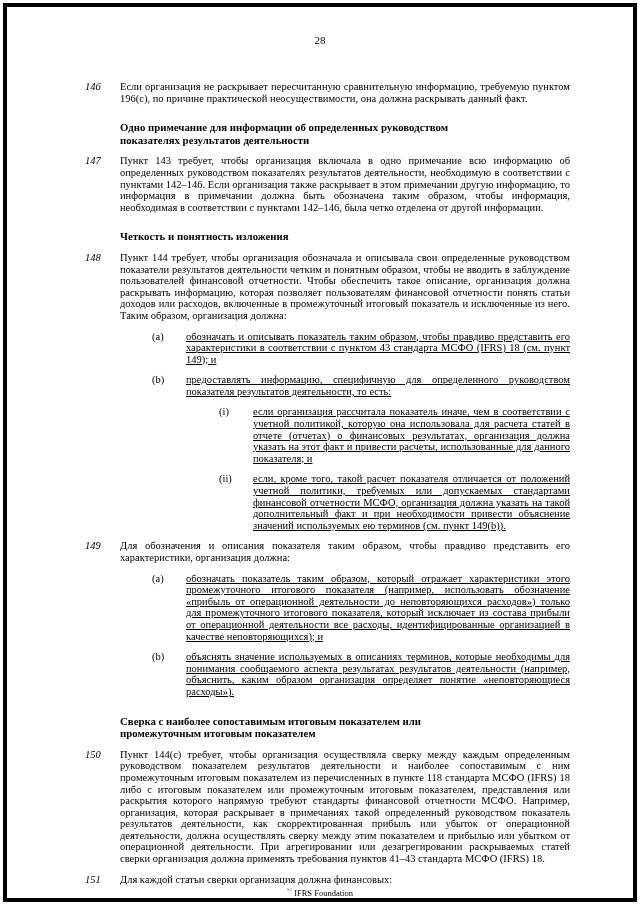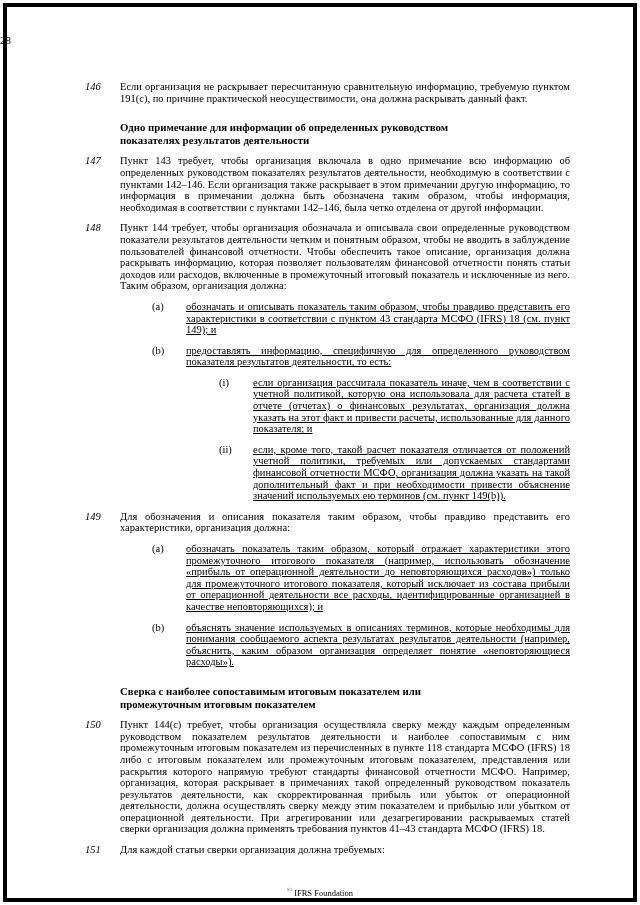--- a/index.html
+++ b/index.html
@@ -15,20 +15,21 @@
   .frame {
     position: absolute;
     left: 3px; top: 3px; right: 3px; bottom: 3px;
     border: 4px solid #000000;
     pointer-events: none;
   }
   .page-number {
     position: absolute;
     top: 34px; left: 0;
     width: 100%;
+    text-align: center;
     font-size: 11px;
   }
   .content {
     position: absolute;
     top: 72px;
     left: 85px;
     right: 70px;
   }
   .para { display: flex; margin-top: 9px; }
   .pnum {
@@ -85,30 +86,31 @@
 <body>
 
 <div class="frame"></div>
 
 <div class="page-number">28</div>
 
 <div class="content">
 
   <div class="para">
     <span class="pnum">146</span>
-    <span class="ptext">Если организация не раскрывает пересчитанную сравнительную информацию, требуемую пунктом 191(c), по причине практической неосуществимости, она должна раскрывать данный факт.</span>
+    <span class="ptext">Если организация не раскрывает пересчитанную сравнительную информацию, требуемую пунктом 196(c), по причине практической неосуществимости, она должна раскрывать данный факт.</span>
   </div>
 
   <div class="heading">Одно примечание для информации об определенных руководством показателях результатов деятельности</div>
 
   <div class="para">
     <span class="pnum">147</span>
     <span class="ptext">Пункт 143 требует, чтобы организация включала в одно примечание всю информацию об определенных руководством показателях результатов деятельности, необходимую в соответствии с пунктами 142–146. Если организация также раскрывает в этом примечании другую информацию, то информация в примечании должна быть обозначена таким образом, чтобы информация, необходимая в соответствии с пунктами 142–146, была четко отделена от другой информации.</span>
   </div>
 
+  <div class="heading">Четкость и понятность изложения</div>
 
   <div class="para">
     <span class="pnum">148</span>
     <span class="ptext">Пункт 144 требует, чтобы организация обозначала и описывала свои определенные руководством показатели результатов деятельности четким и понятным образом, чтобы не вводить в заблуждение пользователей финансовой отчетности. Чтобы обеспечить такое описание, организация должна раскрывать информацию, которая позволяет пользователям финансовой отчетности понять статьи доходов или расходов, включенные в промежуточный итоговый показатель и исключенные из него. Таким образом, организация должна:</span>
   </div>
 
   <div class="item l1">
     <span class="ilabel">(a)</span>
     <span class="itext">обозначать и описывать показатель таким образом, чтобы правдиво представить его характеристики в соответствии с пунктом 43 стандарта МСФО (IFRS) 18 (см. пункт 149); и</span>
   </div>
@@ -145,18 +147,18 @@
 
   <div class="heading">Сверка с наиболее сопоставимым итоговым показателем или промежуточным итоговым показателем</div>
 
   <div class="para">
     <span class="pnum">150</span>
     <span class="ptext">Пункт 144(c) требует, чтобы организация осуществляла сверку между каждым определенным руководством показателем результатов деятельности и наиболее сопоставимым с ним промежуточным итоговым показателем из перечисленных в пункте 118 стандарта МСФО (IFRS) 18 либо с итоговым показателем или промежуточным итоговым показателем, представления или раскрытия которого напрямую требуют стандарты финансовой отчетности МСФО. Например, организация, которая раскрывает в примечаниях такой определенный руководством показатель результатов деятельности, как скорректированная прибыль или убыток от операционной деятельности, должна осуществлять сверку между этим показателем и прибылью или убытком от операционной деятельности. При агрегировании или дезагрегировании раскрываемых статей сверки организация должна применять требования пунктов 41–43 стандарта МСФО (IFRS) 18.</span>
   </div>
 
   <div class="para">
     <span class="pnum">151</span>
-    <span class="ptext">Для каждой статьи сверки организация должна требуемых:</span>
+    <span class="ptext">Для каждой статьи сверки организация должна финансовых:</span>
   </div>
 
 </div>
 
 <div class="footer"><span class="sup">©</span><span> IFRS Foundation</span></div>
 
 </body></html>

